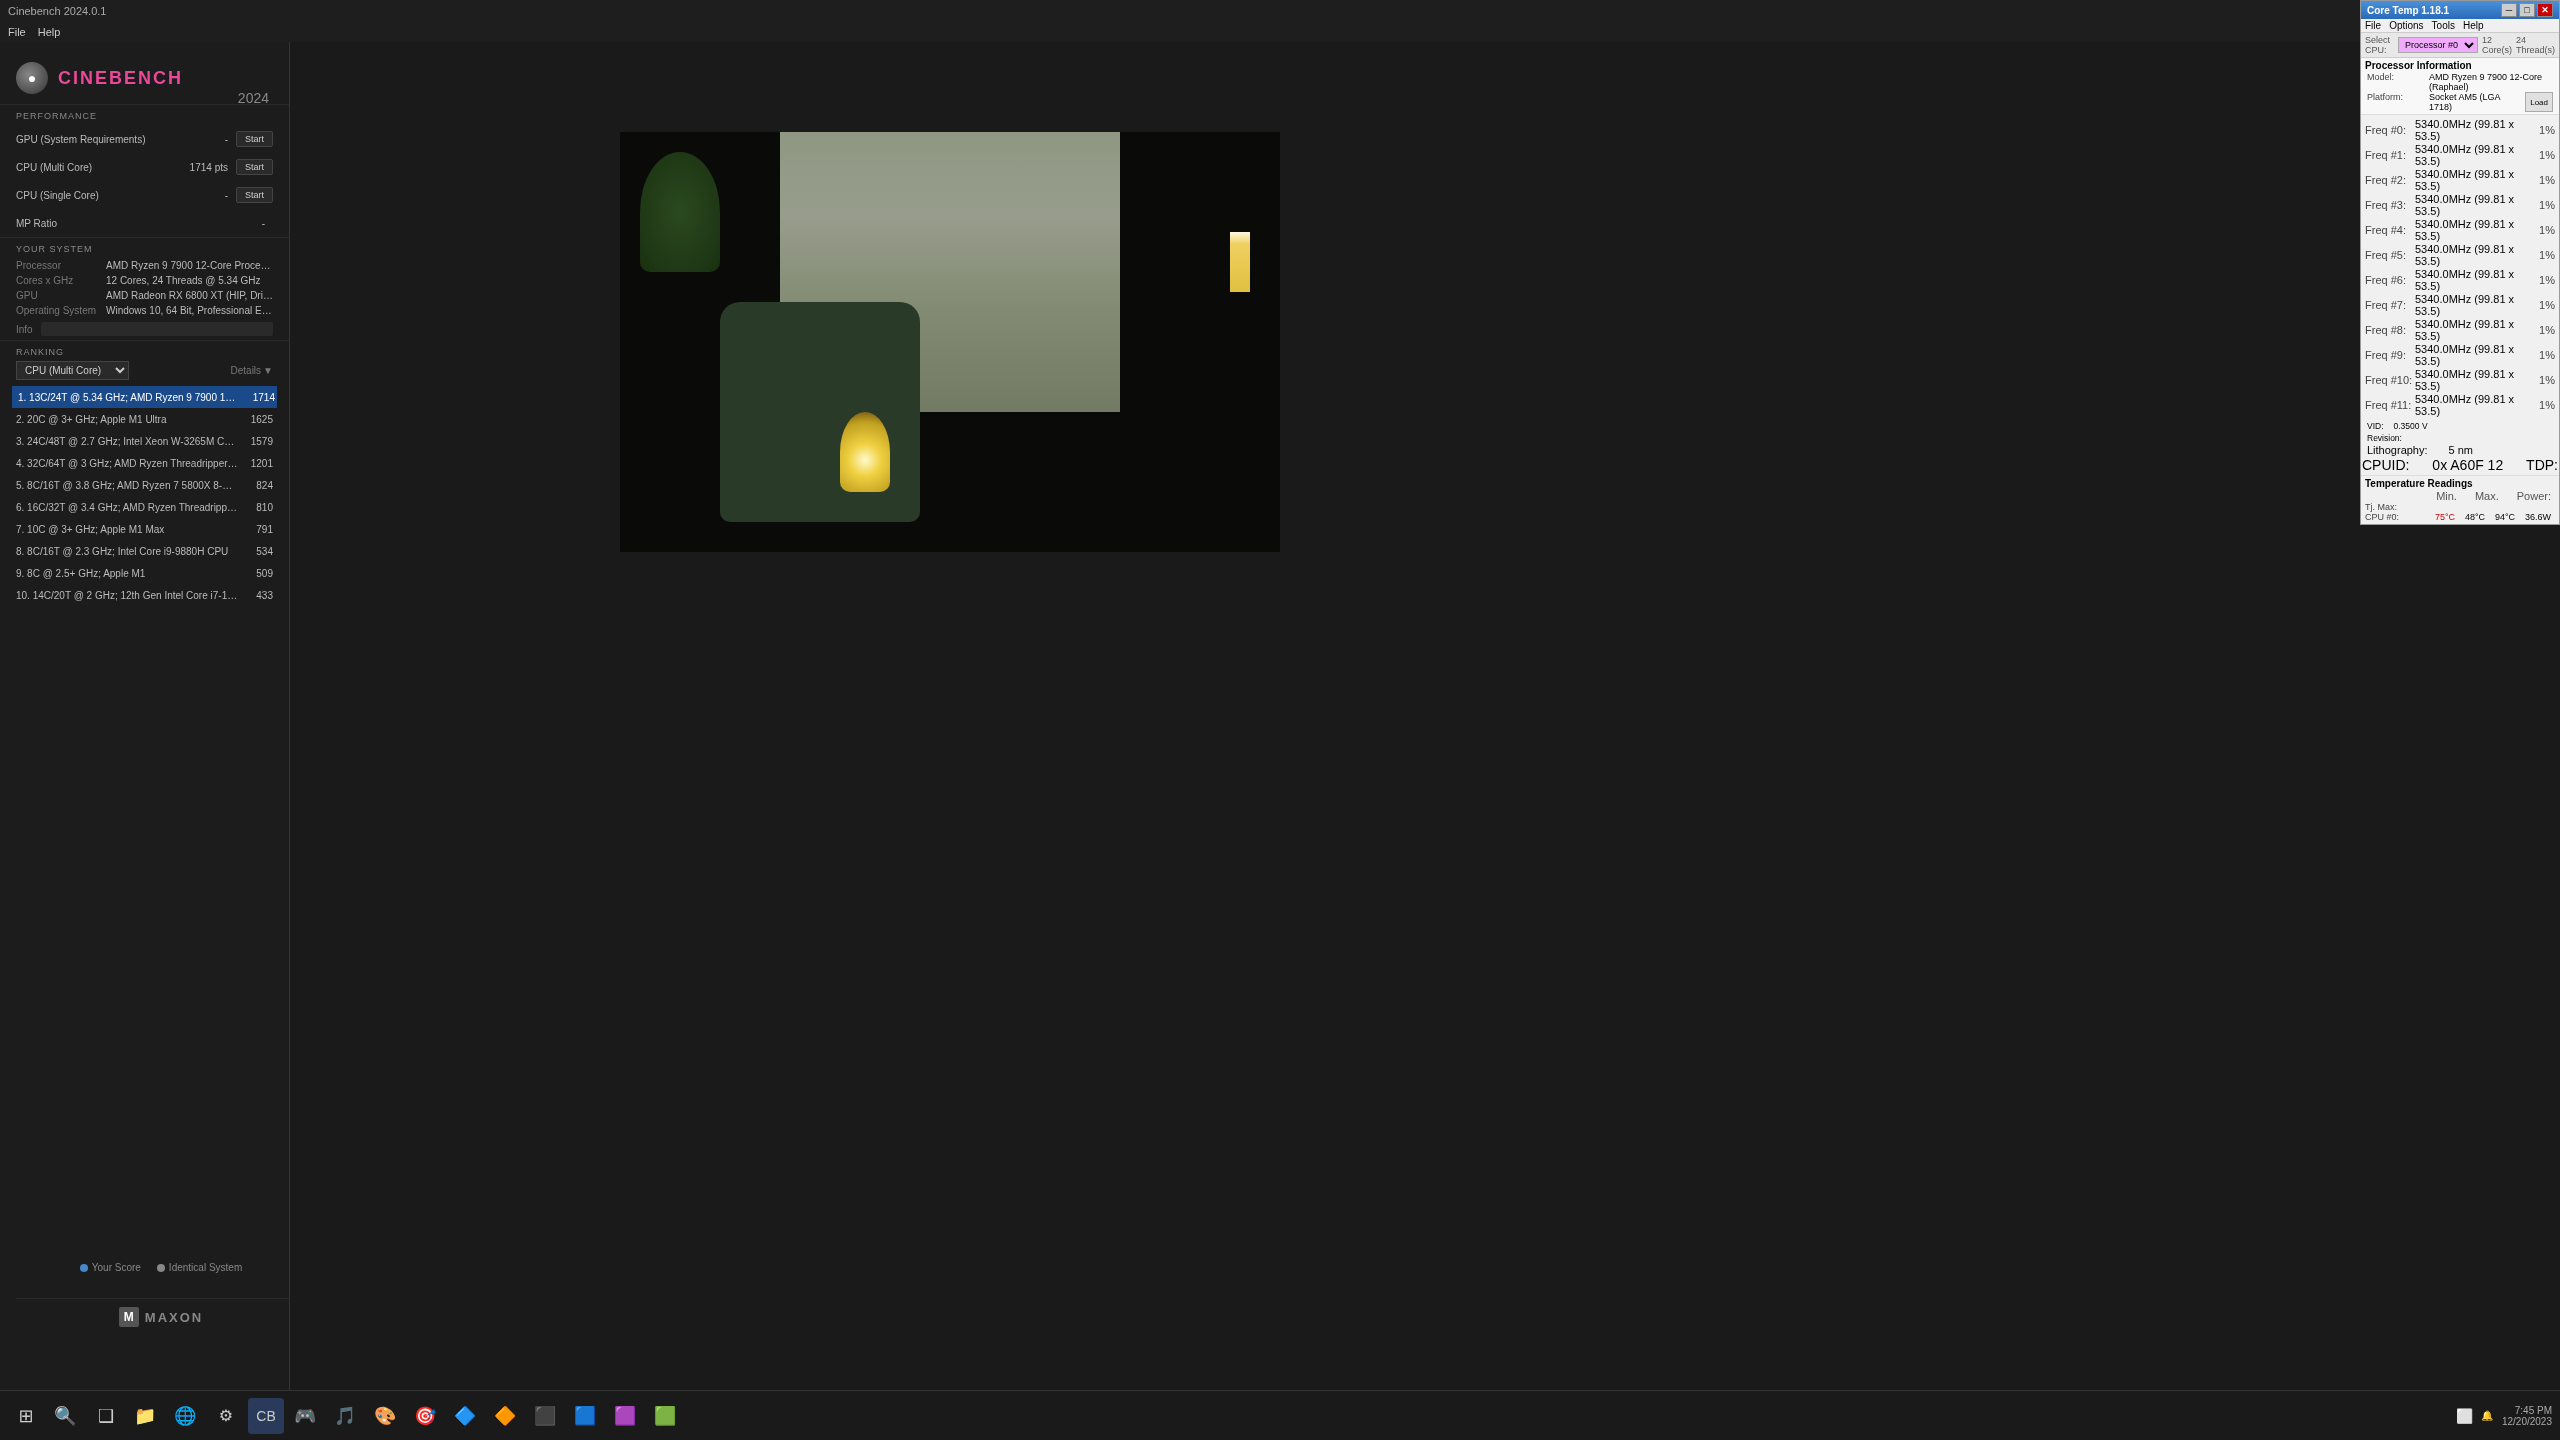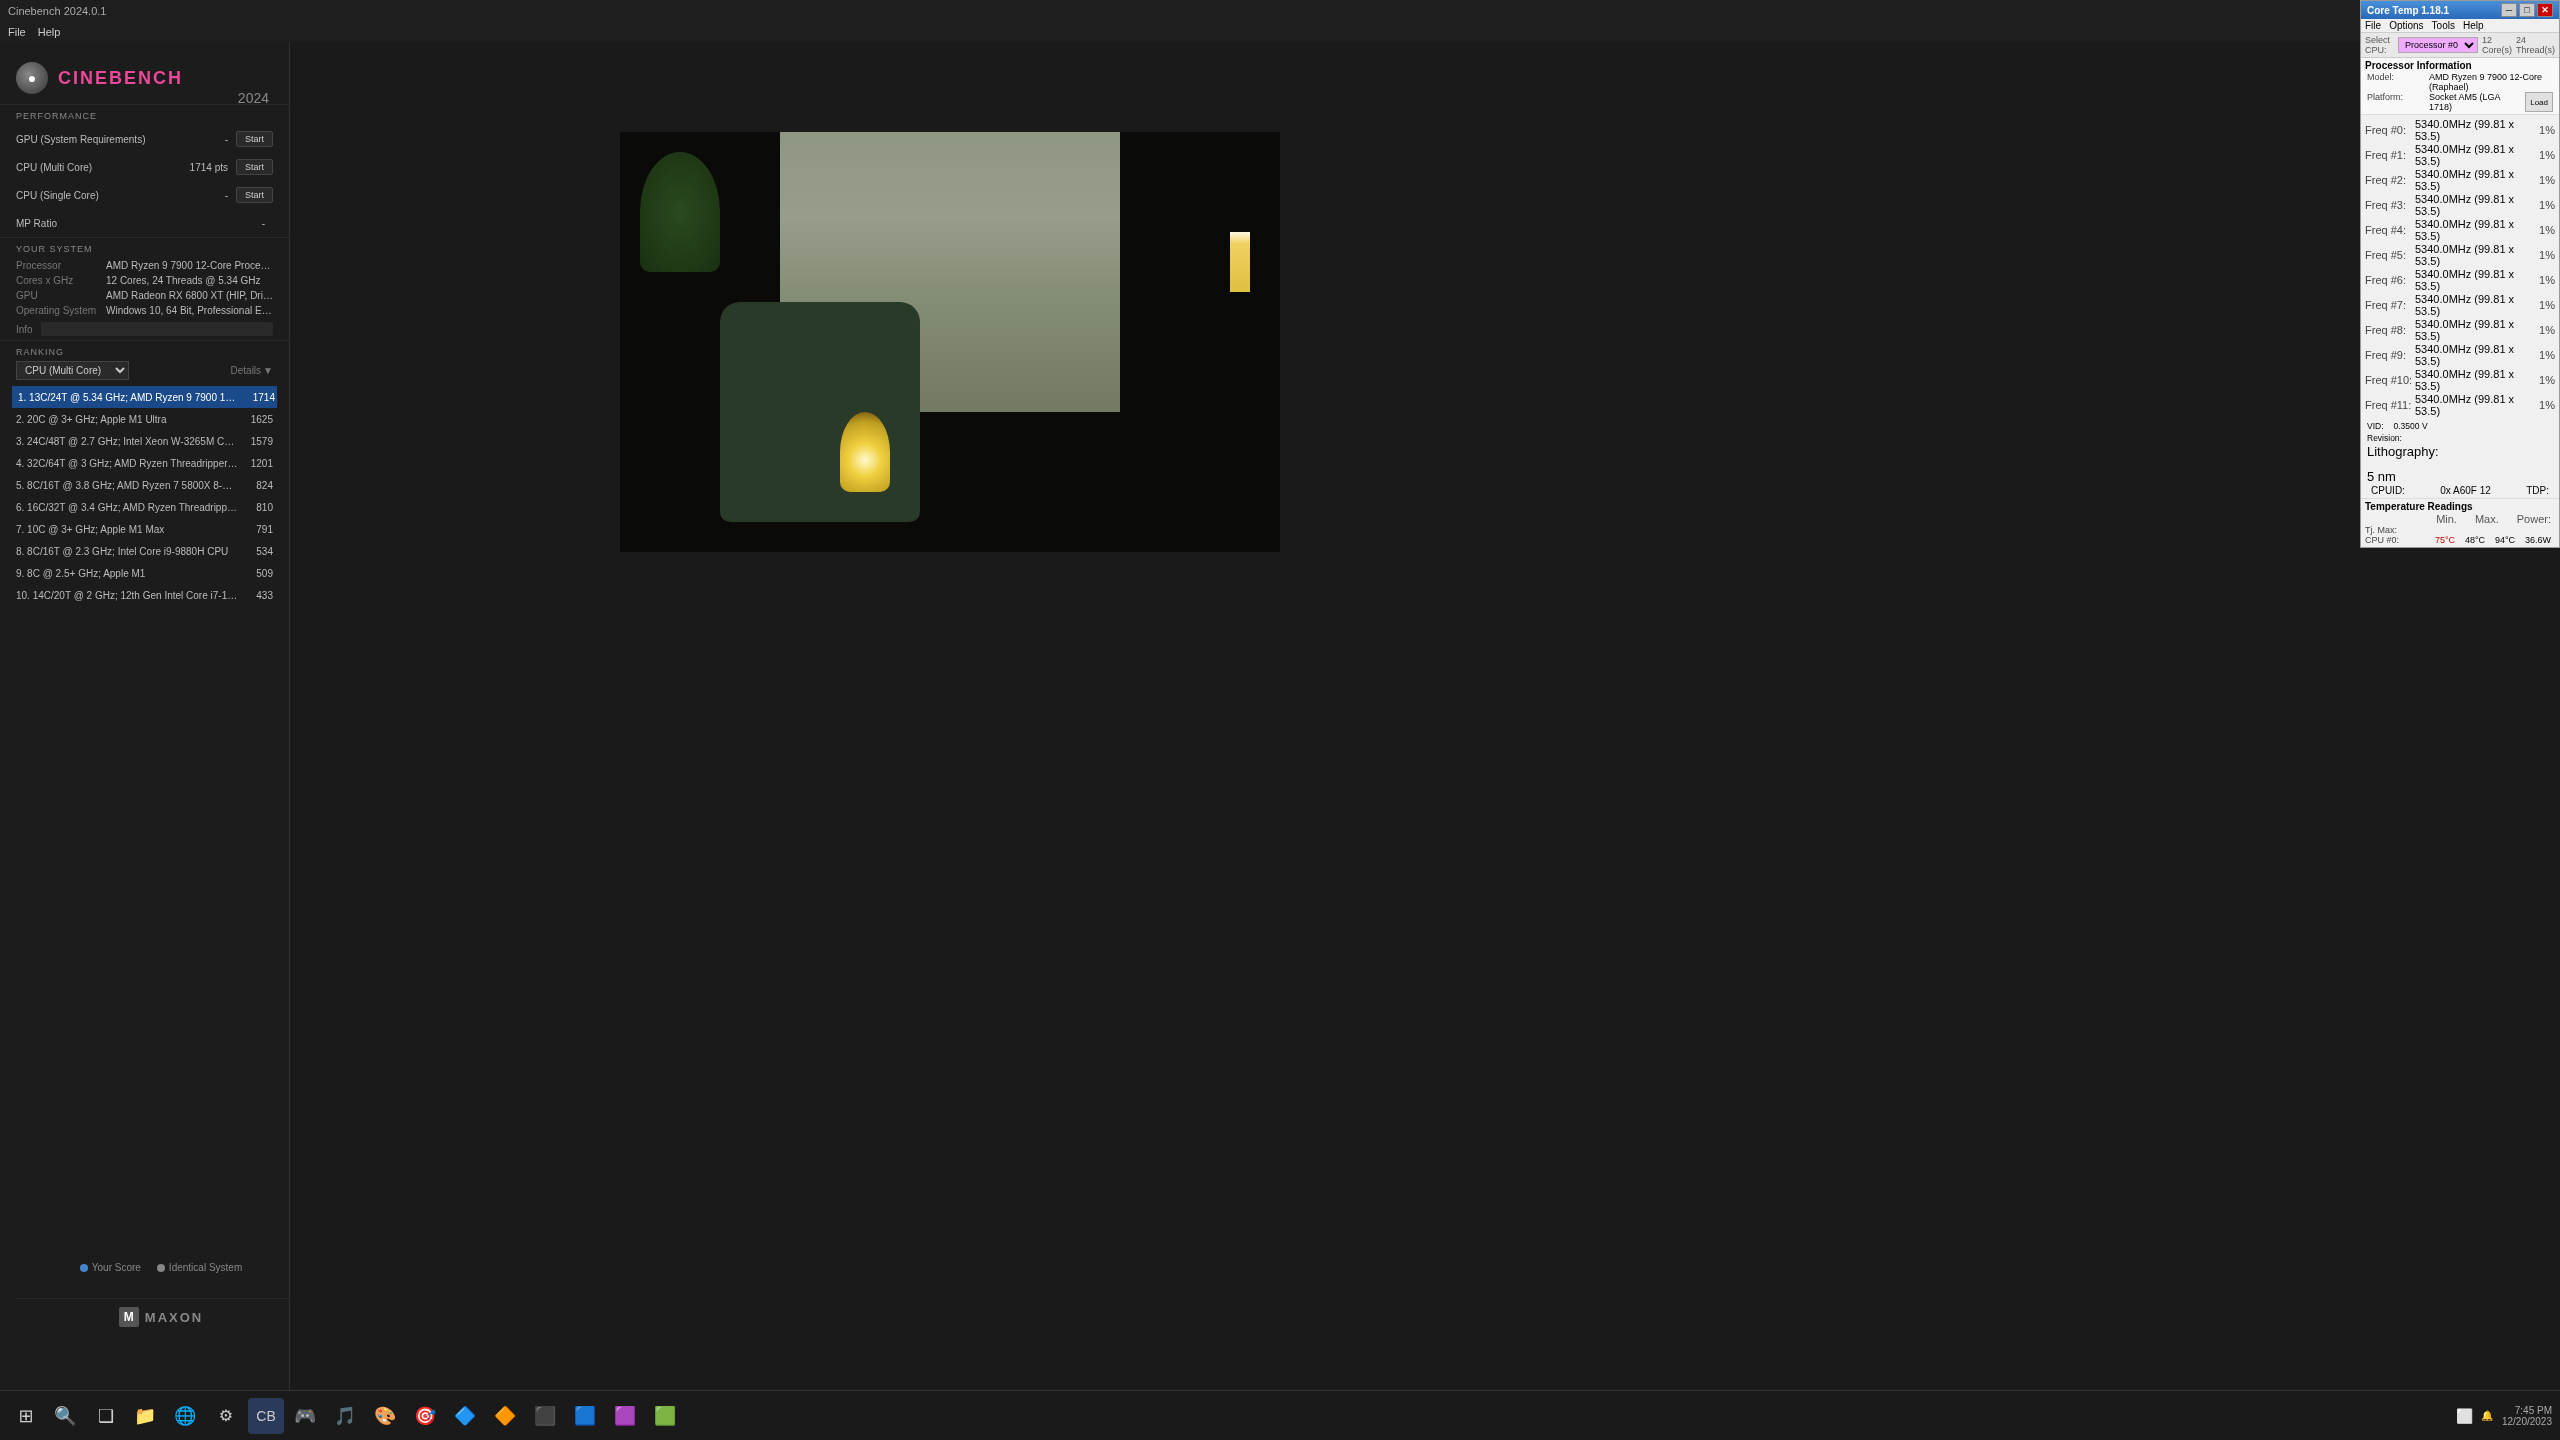--- a/index.html
+++ b/index.html
@@ -721,25 +721,25 @@
     </div>
   </div>
 
   <div style="padding:2px 6px;font-size:8.5px;display:flex;gap:10px;">
     <span>VID:</span>
     <span>0.3500 V</span>
   </div>
   <div style="padding:0 6px 1px;font-size:8.5px;display:flex;gap:10px;">
     <span>Revision:</span>
   </div>
-  <div style="padding:0 6px 1px;font-size:13px;display:flex;gap:10px;flex-direction:column;">
+  <div style="padding:0 6px 1px;font-size:11px;display:flex;gap:21px;">
     <span>Lithography:</span>
     <span>5 nm</span>
   </div>
-  <div style="padding:0 10px 2px;font-size:10px;display:flex;gap:10px;justify-content:space-between;">
+  <div style="padding:0 1px 2px;font-size:14px;display:flex;gap:10px;justify-content:space-between;">
     <span>CPUID:</span>
     <span>0x A60F 12</span>
     <span>TDP:</span>
   </div>
 
   <div id="ct-temp-section">
     <div class="ct-section-title">Temperature Readings</div>
     <div class="ct-temp-header">
       <span>Min.</span>
       <span>Max.</span>

